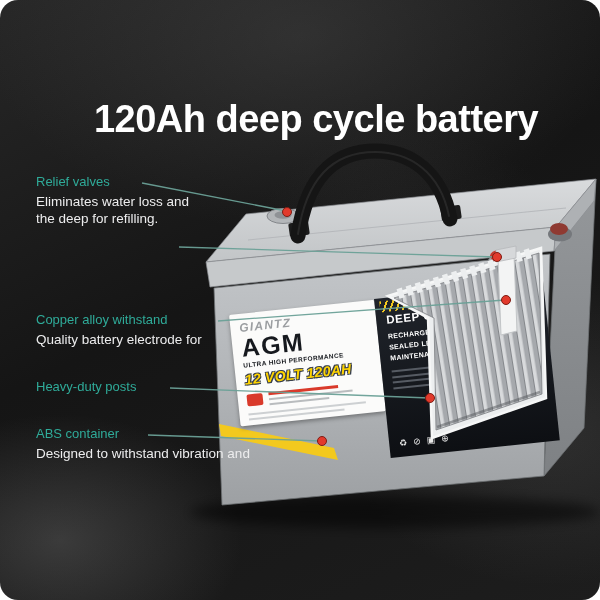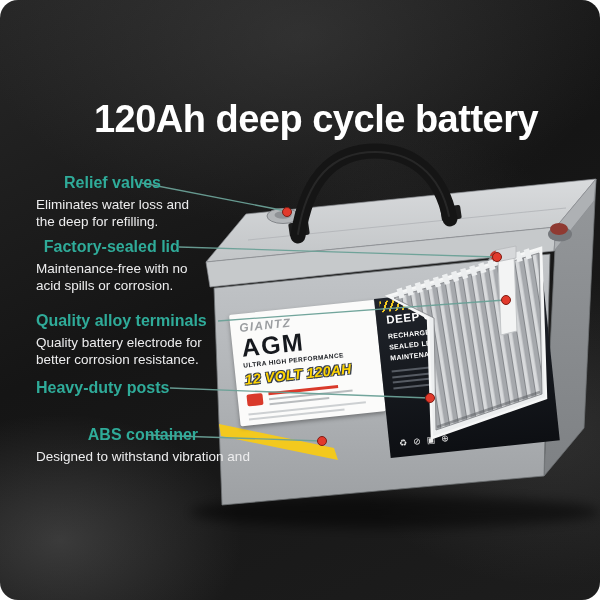--- a/index.html
+++ b/index.html
@@ -15,21 +15,21 @@
       linear-gradient(155deg,#272727 0%,#151515 45%,#1d1d1d 100%);
   }
   .title{
     position:absolute; top:98px; left:16px; width:100%; text-align:center;
     color:#ffffff; font-size:38px; font-weight:bold; letter-spacing:-.5px;
   }
   svg.layer{ position:absolute; left:0; top:0; width:600px; height:600px; }
 
   
   .callout{ position:absolute; left:36px; white-space:nowrap; }
-  .co-head{ color:#2fab99; font-size:16px; font-weight:bold; margin-bottom:4px;text-align:center; }
+  .co-head{ color:#2fab99; font-size:13px; font-weight:normal; margin-bottom:4px; }
   .co-line{ color:#ededee; font-size:13.5px; line-height:17px; }
 
   
   .panel{ position:absolute; transform-origin:0 0; }
   .white-label{
     left:229px; top:315px; width:146px; height:112px; transform:rotate(-6deg);
     background:#fbfbfa; border-radius:2px; padding:7px 9px;
     box-shadow:0 2px 4px rgba(0,0,0,.35);
   }
   .brand{ font-size:12px; font-style:italic; font-weight:bold; color:#9b9ea1; letter-spacing:1.2px; }
@@ -194,29 +194,23 @@
     </g>
   </svg>
 
   <h1 class="title">120Ah deep cycle battery</h1>
 
   <div class="callout" style="top:174px">
     <div class="co-head">Relief valves</div>
     <div class="co-line">Eliminates water loss and</div>
     <div class="co-line">the deep for refilling.</div>
   </div>
-  <div class="callout" style="top:238px">
-    <div class="co-head">Factory-sealed lid</div>
-    <div class="co-line">Maintenance-free with no</div>
-    <div class="co-line">acid spills or corrosion.</div>
-  </div>
   <div class="callout" style="top:312px">
-    <div class="co-head">Quality alloy terminals</div>
+    <div class="co-head">Copper alloy withstand</div>
     <div class="co-line">Quality battery electrode for</div>
-    <div class="co-line">better corrosion resistance.</div>
   </div>
   <div class="callout" style="top:379px">
     <div class="co-head">Heavy-duty posts</div>
   </div>
   <div class="callout" style="top:426px">
     <div class="co-head">ABS container</div>
     <div class="co-line">Designed to withstand vibration and</div>
   </div>
 
 </div>

